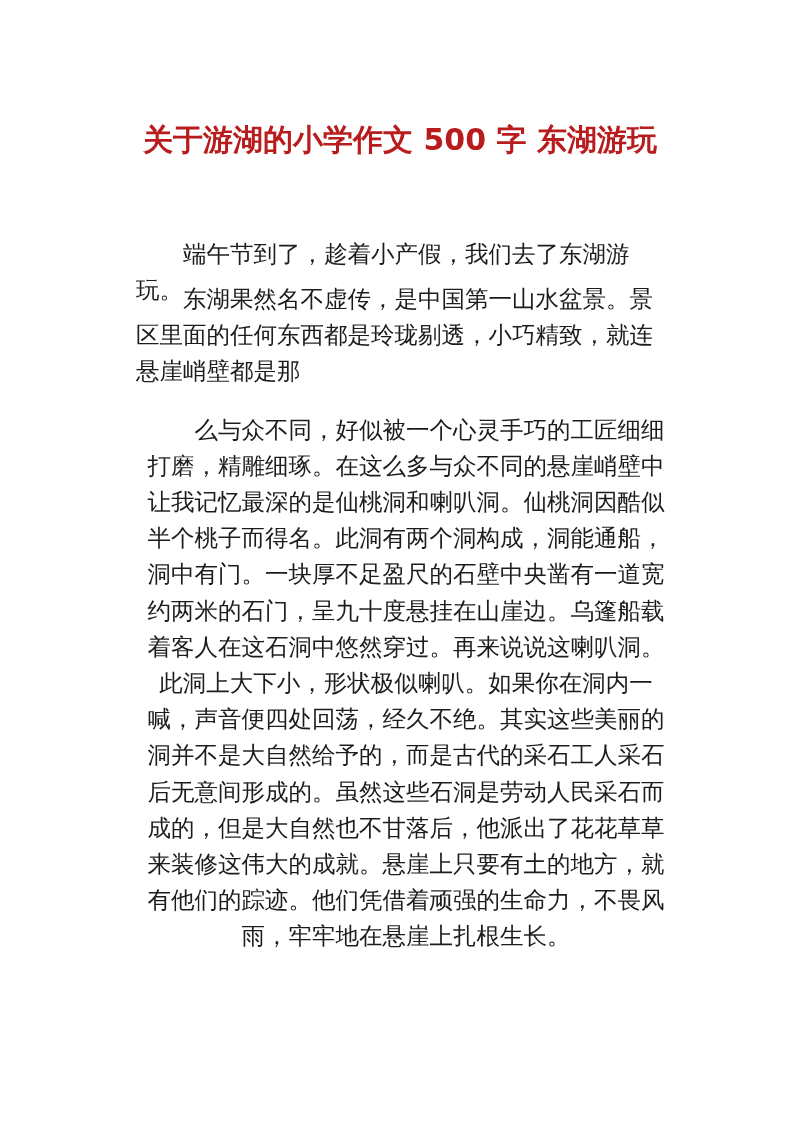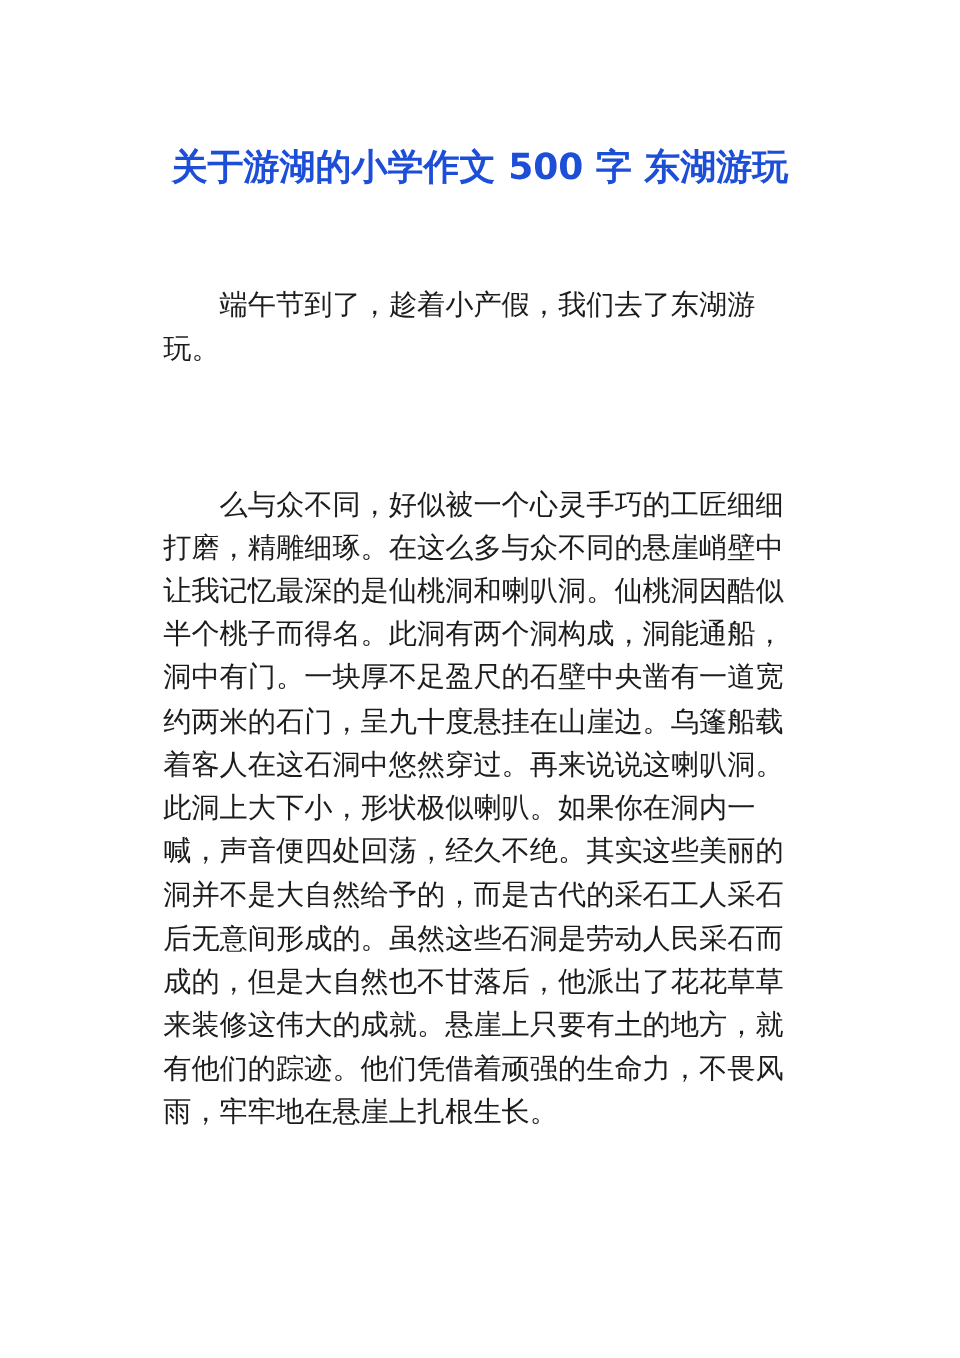--- a/index.html
+++ b/index.html
@@ -1,27 +1,28 @@
 <!DOCTYPE html>
 <html><head>
 <meta charset="utf-8">
 <style>
   html, body { margin: 0; padding: 0; background: #ffffff; }
   body { width: 800px; height: 1132px; position: relative; overflow: hidden;
          font-family: "DejaVu Serif", "Liberation Serif", serif; color: #1a1a1a; }
   .page { position: absolute; left: 0; top: 0; width: 800px; height: 1132px; background: #fff; }
   .title { position: absolute; left: 0; width: 800px; top: 98px; text-align: center;
            font-family: "DejaVu Sans", "Liberation Sans", sans-serif; font-weight: bold;
-           font-size: 30px; line-height: 44px; color: #1d4ed8; letter-spacing: 0px; }
+           font-size: 30px; line-height: 44px; color: #b91c1c; letter-spacing: 0px; }
   .para { position: absolute; left: 136px; width: 540px; font-size: 23.5px;
           line-height: 36.2px; text-indent: 47px; color: #1c1c1c; }
   .p1 { top: 196px; margin-top: 40px; }
   .p2 { top: 257px; }
-  .p3 { top: 378px; }
+  .p3 { top: 388px; text-align: center; }
 </style>
 </head>
 <body>
 
 <div class="page">
   <h1 class="title">关于游湖的小学作文 500 字  东湖游玩</h1>
   <p class="para p1">端午节到了，趁着小产假，我们去了东湖游玩。</p>
+  <p class="para p2">东湖果然名不虚传，是中国第一山水盆景。景区里面的任何东西都是玲珑剔透，小巧精致，就连悬崖峭壁都是那</p>
   <p class="para p3">么与众不同，好似被一个心灵手巧的工匠细细打磨，精雕细琢。在这么多与众不同的悬崖峭壁中让我记忆最深的是仙桃洞和喇叭洞。仙桃洞因酷似半个桃子而得名。此洞有两个洞构成，洞能通船，洞中有门。一块厚不足盈尺的石壁中央凿有一道宽约两米的石门，呈九十度悬挂在山崖边。乌篷船载着客人在这石洞中悠然穿过。再来说说这喇叭洞。此洞上大下小，形状极似喇叭。如果你在洞内一喊，声音便四处回荡，经久不绝。其实这些美丽的洞并不是大自然给予的，而是古代的采石工人采石后无意间形成的。虽然这些石洞是劳动人民采石而成的，但是大自然也不甘落后，他派出了花花草草来装修这伟大的成就。悬崖上只要有土的地方，就有他们的踪迹。他们凭借着顽强的生命力，不畏风雨，牢牢地在悬崖上扎根生长。</p>
 </div>
 
 </body></html>

